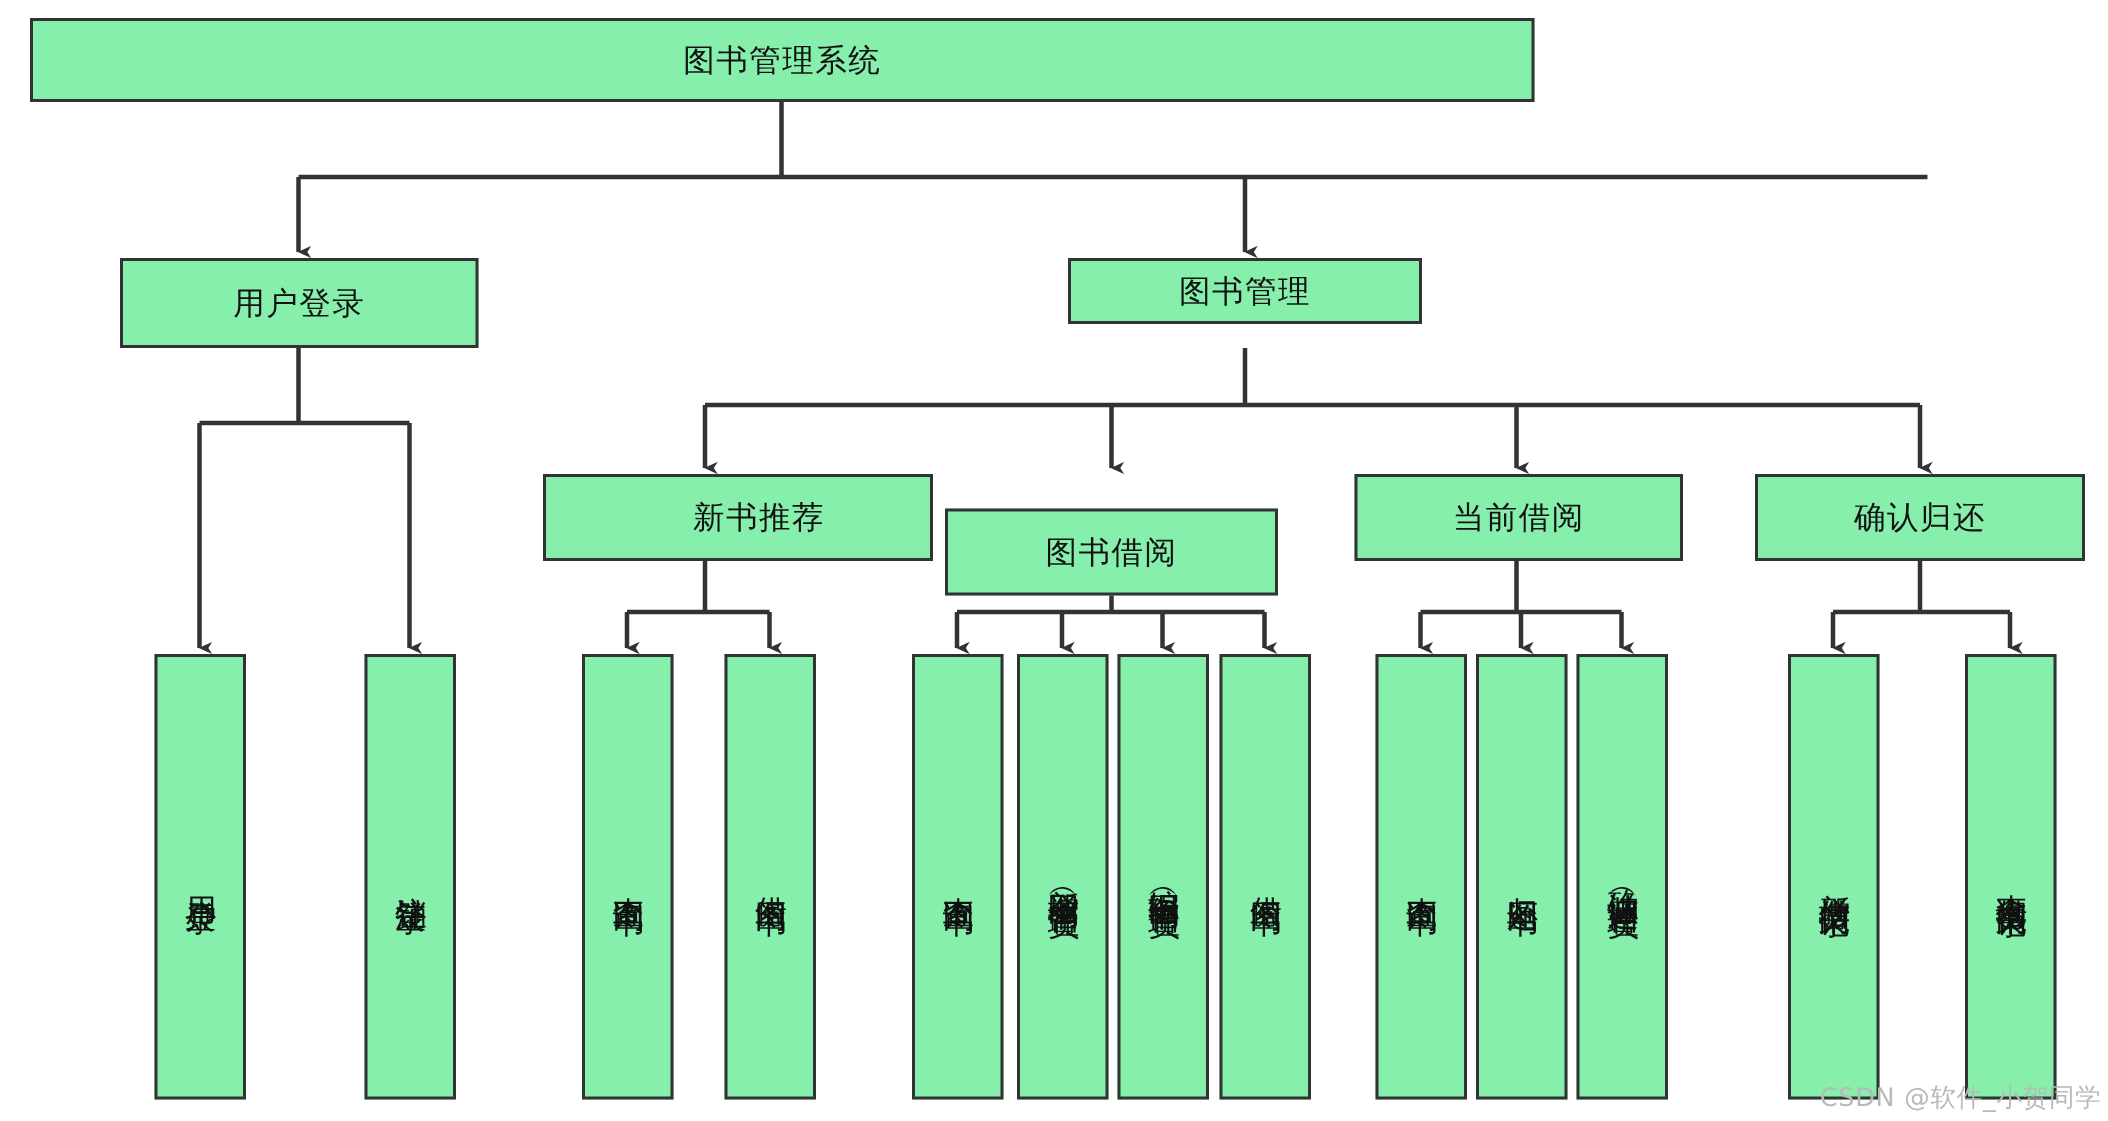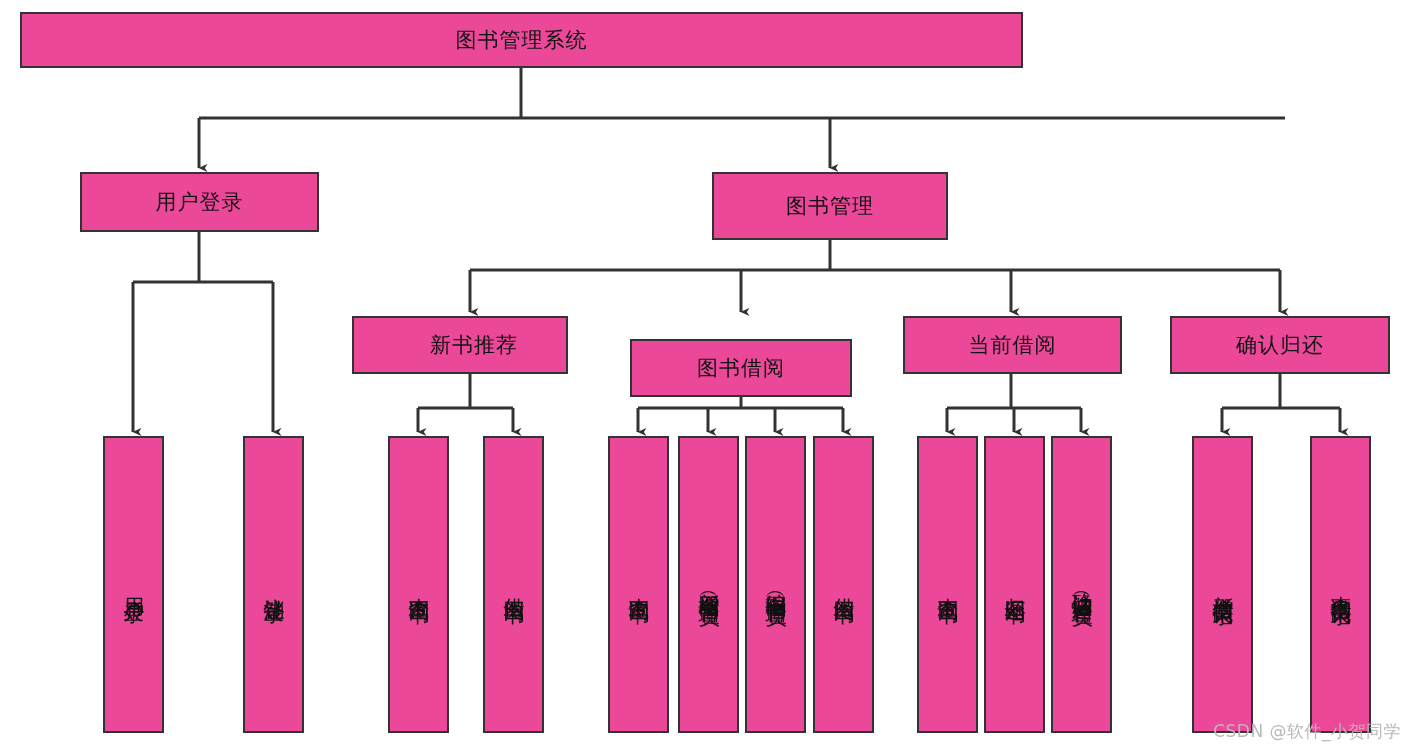--- a/index.html
+++ b/index.html
@@ -21,21 +21,21 @@
     position: absolute;
     left: 0;
     top: 0;
     width: 1405px;
     height: 747px;
   }
   .node {
     position: absolute;
     box-sizing: border-box;
     border: 2px solid #333333;
-    background: #ec4899;
+    background: #86efac;
     display: flex;
     align-items: center;
     justify-content: center;
     color: #111111;
   }
   .node.horiz {
     font-size: 21px;
     letter-spacing: 1px;
   }
   .node.vert {
@@ -122,25 +122,25 @@
     </g>
   </svg>
 
   <div class="node horiz" style="left:20px; top:12px; width:1003px; height:56px;">
     <span class="label">图书管理系统</span>
   </div>
 
   <div class="node horiz" style="left:80px; top:172px; width:239px; height:60px;">
     <span class="label">用户登录</span>
   </div>
-  <div class="node horiz" style="left:712px; top:172px; width:236px; height:68px;">
+  <div class="node horiz" style="left:712px; top:172px; width:236px; height:44px;">
     <span class="label">图书管理</span>
   </div>
 
-  <div class="node horiz" style="left:352px; top:316px; width:216px; height:58px;padding-left:28px;">
+  <div class="node horiz" style="left:362px; top:316px; width:260px; height:58px;padding-left:28px;">
     <span class="label">新书推荐</span>
   </div>
   <div class="node horiz" style="left:630px; top:316px; width:222px; height:58px;margin-top:23px;">
     <span class="label">图书借阅</span>
   </div>
   <div class="node horiz" style="left:903px; top:316px; width:219px; height:58px;">
     <span class="label">当前借阅</span>
   </div>
   <div class="node horiz" style="left:1170px; top:316px; width:220px; height:58px;">
     <span class="label">确认归还</span>

